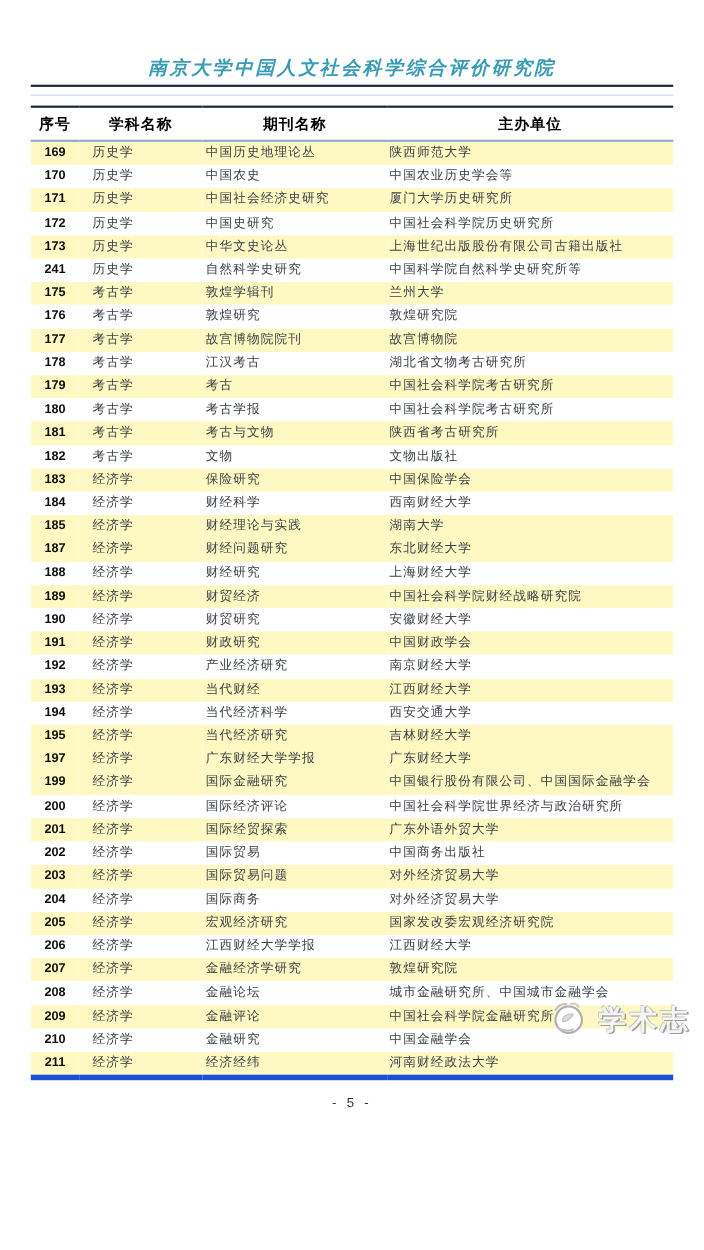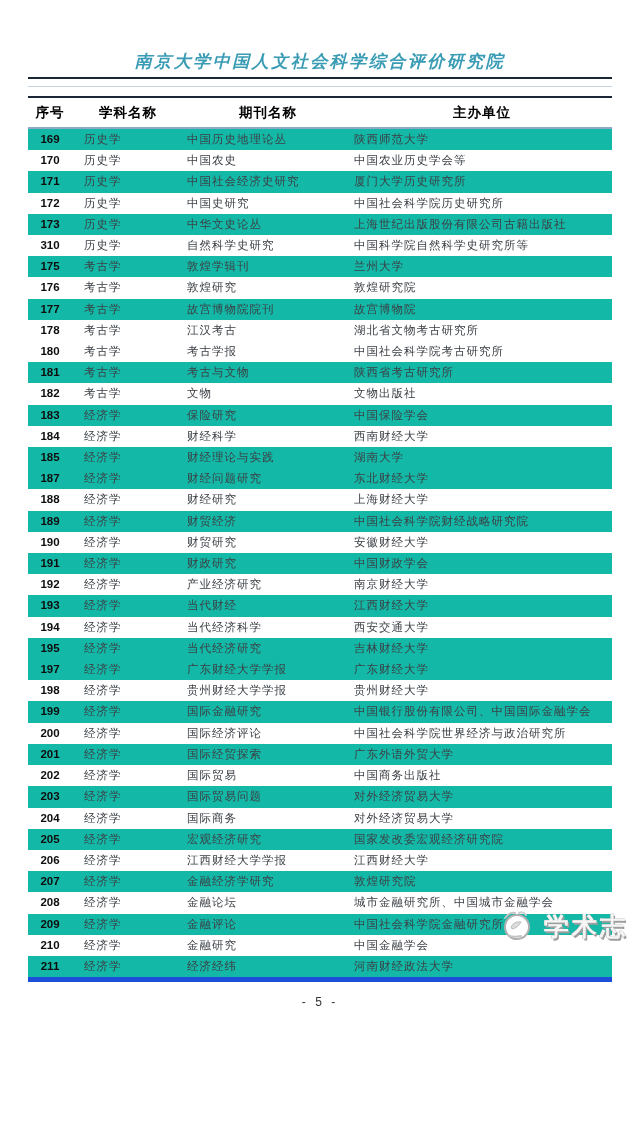--- a/index.html
+++ b/index.html
@@ -33,21 +33,21 @@
   th.h-no{width:44px;}
   th.h-discipline{width:112px;}
   th.h-journal{width:168px;}
   th.h-organizer{padding-right:75px;}
 
   tbody td{
     height:21.2px;line-height:21.2px;padding:0;vertical-align:middle;
     font-size:11.5px;color:#3b4046;letter-spacing:1px;
     white-space:nowrap;overflow:hidden;
   }
-  tr.alt{background:#14b8a6;padding-left:34px;}
+  tr.alt{background:#fef9c3;padding-left:34px;}
   td.no{
     text-align:center;font-weight:bold;color:#0d0d0d;
     font-family:"Liberation Sans","DejaVu Sans",sans-serif;
     font-size:11.5px;letter-spacing:0;
   }
   td.discipline{padding-left:12px;}
   td.journal{padding-left:3px;}
   td.organizer{padding-left:2px;}
 
   .page-footer{
@@ -112,21 +112,21 @@
           <td class="journal">中国史研究</td>
           <td class="organizer">中国社会科学院历史研究所</td>
         </tr>
         <tr class="alt">
           <td class="no">173</td>
           <td class="discipline">历史学</td>
           <td class="journal">中华文史论丛</td>
           <td class="organizer">上海世纪出版股份有限公司古籍出版社</td>
         </tr>
         <tr>
-          <td class="no">310</td>
+          <td class="no">241</td>
           <td class="discipline">历史学</td>
           <td class="journal">自然科学史研究</td>
           <td class="organizer">中国科学院自然科学史研究所等</td>
         </tr>
         <tr class="alt">
           <td class="no">175</td>
           <td class="discipline">考古学</td>
           <td class="journal">敦煌学辑刊</td>
           <td class="organizer">兰州大学</td>
         </tr>
@@ -141,20 +141,26 @@
           <td class="discipline">考古学</td>
           <td class="journal">故宫博物院院刊</td>
           <td class="organizer">故宫博物院</td>
         </tr>
         <tr>
           <td class="no">178</td>
           <td class="discipline">考古学</td>
           <td class="journal">江汉考古</td>
           <td class="organizer">湖北省文物考古研究所</td>
         </tr>
+        <tr class="alt">
+          <td class="no">179</td>
+          <td class="discipline">考古学</td>
+          <td class="journal">考古</td>
+          <td class="organizer">中国社会科学院考古研究所</td>
+        </tr>
         <tr>
           <td class="no">180</td>
           <td class="discipline">考古学</td>
           <td class="journal">考古学报</td>
           <td class="organizer">中国社会科学院考古研究所</td>
         </tr>
         <tr class="alt">
           <td class="no">181</td>
           <td class="discipline">考古学</td>
           <td class="journal">考古与文物</td>
@@ -236,26 +242,20 @@
           <td class="no">195</td>
           <td class="discipline">经济学</td>
           <td class="journal">当代经济研究</td>
           <td class="organizer">吉林财经大学</td>
         </tr>
         <tr class="alt">
           <td class="no">197</td>
           <td class="discipline">经济学</td>
           <td class="journal">广东财经大学学报</td>
           <td class="organizer">广东财经大学</td>
-        </tr>
-        <tr>
-          <td class="no">198</td>
-          <td class="discipline">经济学</td>
-          <td class="journal">贵州财经大学学报</td>
-          <td class="organizer">贵州财经大学</td>
         </tr>
         <tr class="alt">
           <td class="no">199</td>
           <td class="discipline">经济学</td>
           <td class="journal">国际金融研究</td>
           <td class="organizer">中国银行股份有限公司、中国国际金融学会</td>
         </tr>
         <tr>
           <td class="no">200</td>
           <td class="discipline">经济学</td>

